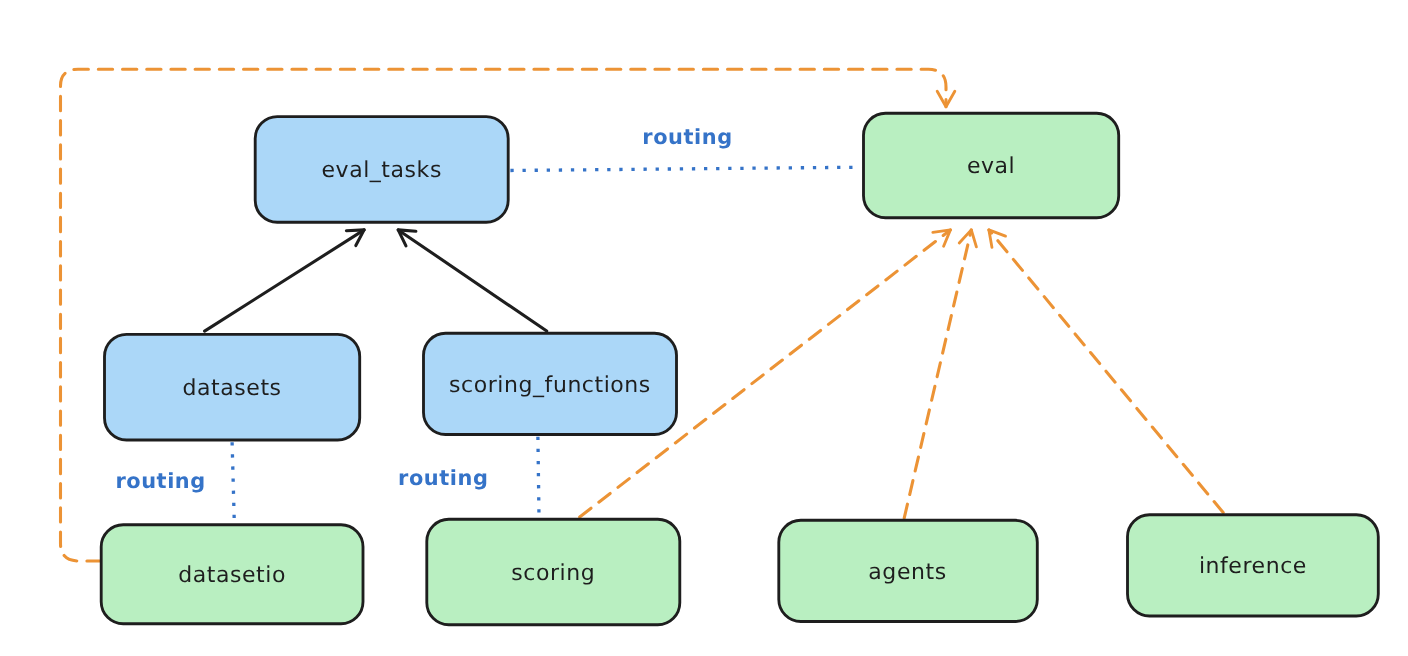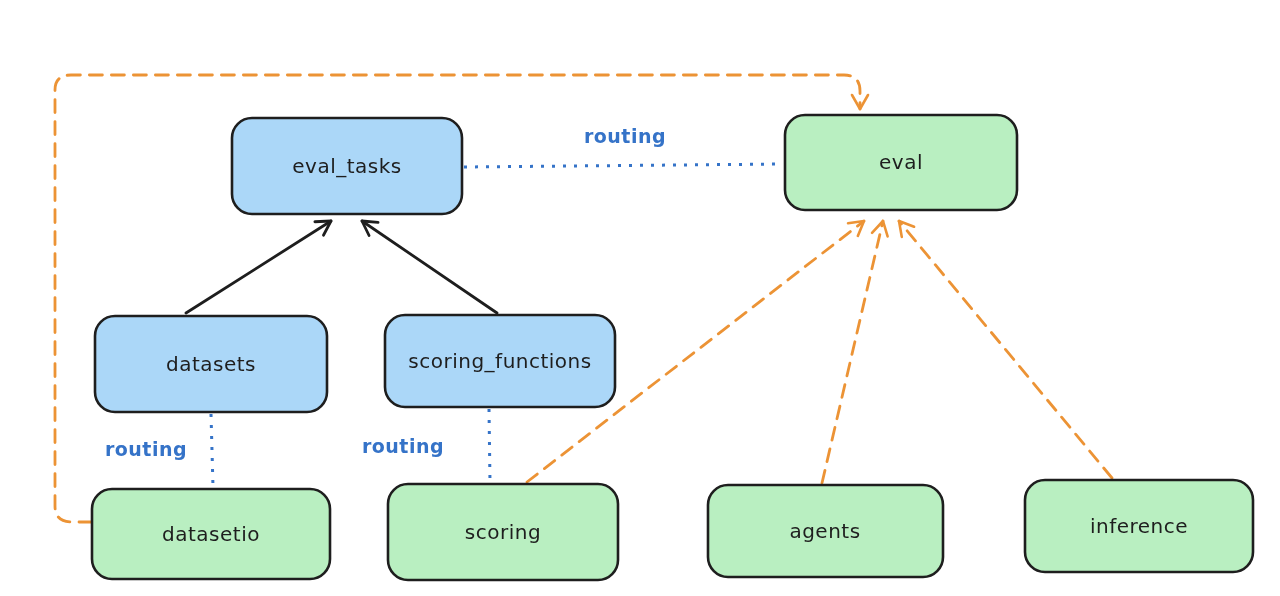--- a/index.html
+++ b/index.html
@@ -3,21 +3,20 @@
 <meta charset="utf-8">
 <style>
   html, body { margin: 0; padding: 0; background: #ffffff; }
   .canvas {
     position: relative;
     width: 1280px;
     height: 585px;
     background: #ffffff;
     overflow: hidden;
     font-family: "DejaVu Sans", sans-serif;
-    margin-top: 12px;
   }
   svg text.node-label {
     font-family: "DejaVu Sans", sans-serif;
     font-size: 20px;
     letter-spacing: 0.5px;
     fill: #1e1e1e;
   }
   svg text.edge-label {
     font-family: "DejaVu Sans", sans-serif;
     font-size: 19px;

